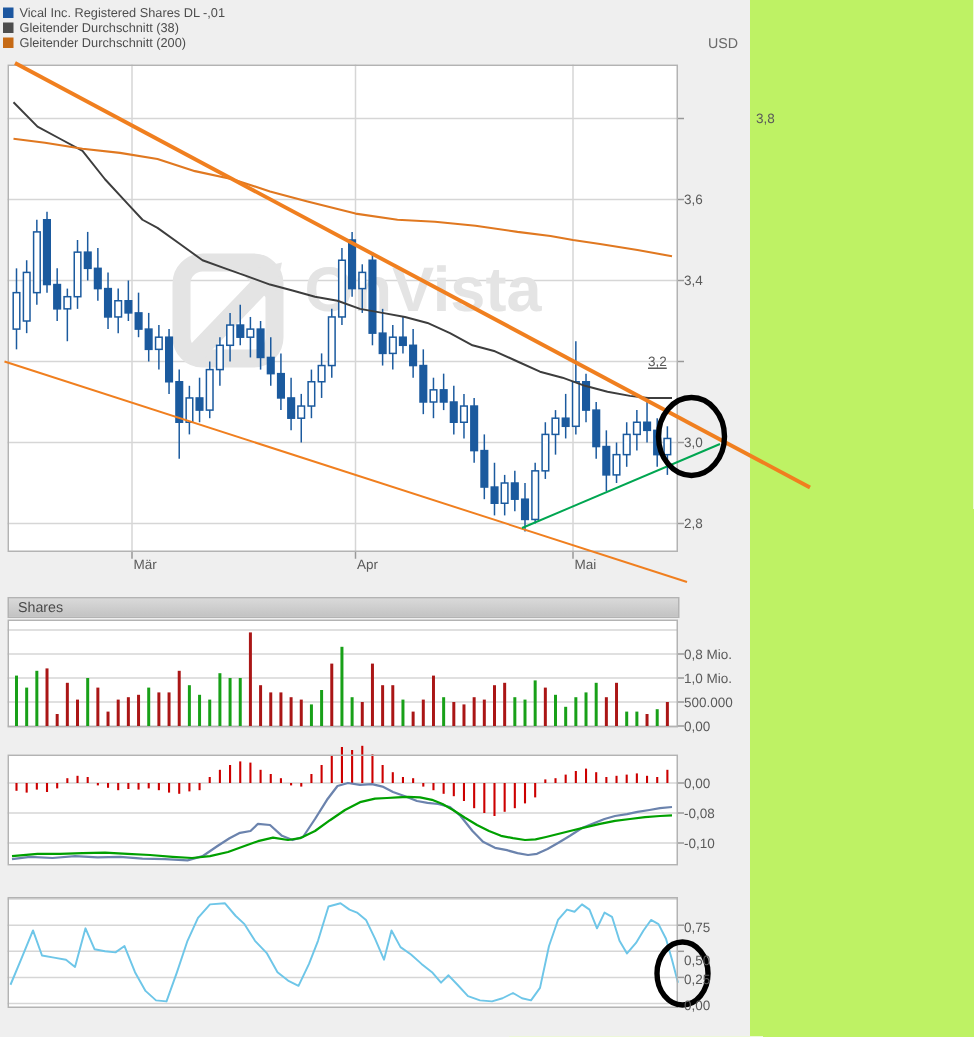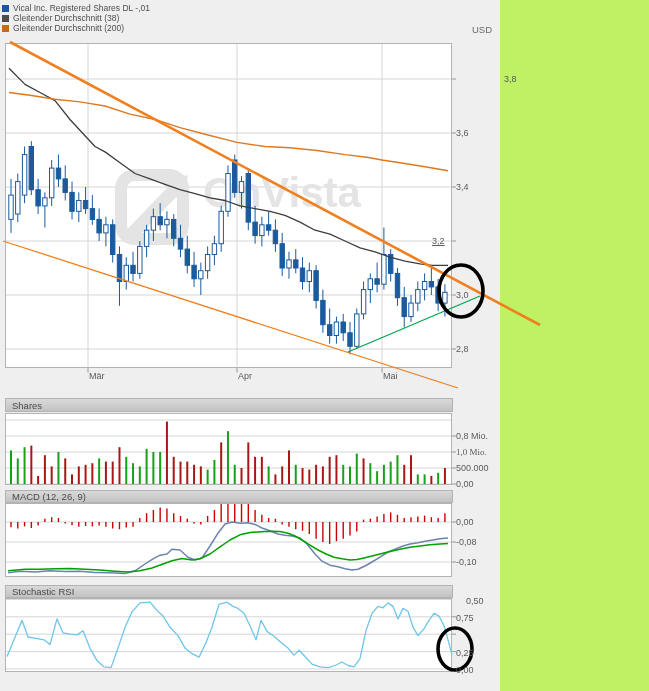--- a/index.html
+++ b/index.html
@@ -35,22 +35,20 @@
     </div>
     <div class="legend-row">
       <span class="swatch" style="background: rgb(198, 106, 21);"></span>
       <span class="legend-label">Gleitender Durchschnitt (200)</span>
     </div>
   </div>
 
   <div id="usd-label">USD</div>
 
   <div class="panel-header" style="top:398px;height:14px;line-height:13px;">Shares</div>
-  <div class="panel-header" style="top:490px;height:13px;line-height:12px;">MACD (12, 26, 9)</div>
-  <div class="panel-header" style="top:585px;height:13px;line-height:12px;">Stochastic RSI</div>
 
   <svg id="chart-svg" width="649" height="691" viewBox="0 0 649 691">
       <rect x="5" y="43" width="447" height="325" fill="#ffffff" stroke="none"></rect>
       <rect x="5" y="413" width="447" height="72" fill="#ffffff" stroke="none"></rect>
       <rect x="5" y="503" width="447" height="74" fill="#ffffff" stroke="none"></rect>
       <rect x="5" y="598" width="447" height="74" fill="#ffffff" stroke="none"></rect>
       <line x1="88" y1="43" x2="88" y2="368" stroke="#d6d6d6" stroke-width="1"></line>
       <line x1="237" y1="43" x2="237" y2="368" stroke="#d6d6d6" stroke-width="1"></line>
       <line x1="382" y1="43" x2="382" y2="368" stroke="#d6d6d6" stroke-width="1"></line>
       <line x1="5" y1="79" x2="452" y2="79" stroke="#d6d6d6" stroke-width="1"></line>
@@ -378,24 +376,24 @@
       <div class="axlbl" style="left: 456px; top: 74px; padding-left: 48px;">3,8</div>
       <div class="axlbl" style="left: 456px; top: 128px;">3,6</div>
       <div class="axlbl" style="left: 456px; top: 182px;">3,4</div>
       <div class="axlbl" style="left: 432px; top: 236px; text-decoration: underline;">3,2</div>
       <div class="axlbl" style="left: 456px; top: 290px;">3,0</div>
       <div class="axlbl" style="left: 456px; top: 344px;">2,8</div>
       <div class="axlbl" style="left: 89px; top: 371px;">Mär</div>
       <div class="axlbl" style="left: 238px; top: 371px;">Apr</div>
       <div class="axlbl" style="left: 383px; top: 371px;">Mai</div>
       <div class="axlbl" style="left: 456px; top: 431px;">0,8 Mio.</div>
-      <div class="axlbl" style="left: 456px; top: 447px; font-family: Liberation Serif, serif;">1,0 Mio.</div>
+      <div class="axlbl" style="left: 456px; top: 447px;">1,0 Mio.</div>
       <div class="axlbl" style="left: 456px; top: 463px;">500.000</div>
       <div class="axlbl" style="left: 456px; top: 479px;">0,00</div>
       <div class="axlbl" style="left: 456px; top: 517px;">0,00</div>
       <div class="axlbl" style="left: 456px; top: 537px;">-0,08</div>
       <div class="axlbl" style="left: 456px; top: 557px;">-0,10</div>
       <div class="axlbl" style="left: 456px; top: 612.8px;">0,75</div>
-      <div class="axlbl" style="left: 456px; top: 596px; margin-left: 10px;">0,50</div>
+      <div class="axlbl" style="left: 456px; top: 635px;">0,50</div>
       <div class="axlbl" style="left: 456px; top: 647.6px;">0,25</div>
       <div class="axlbl" style="left: 456px; top: 665px;">0,00</div>
     </div>
 </div>
 
 </body></html>

